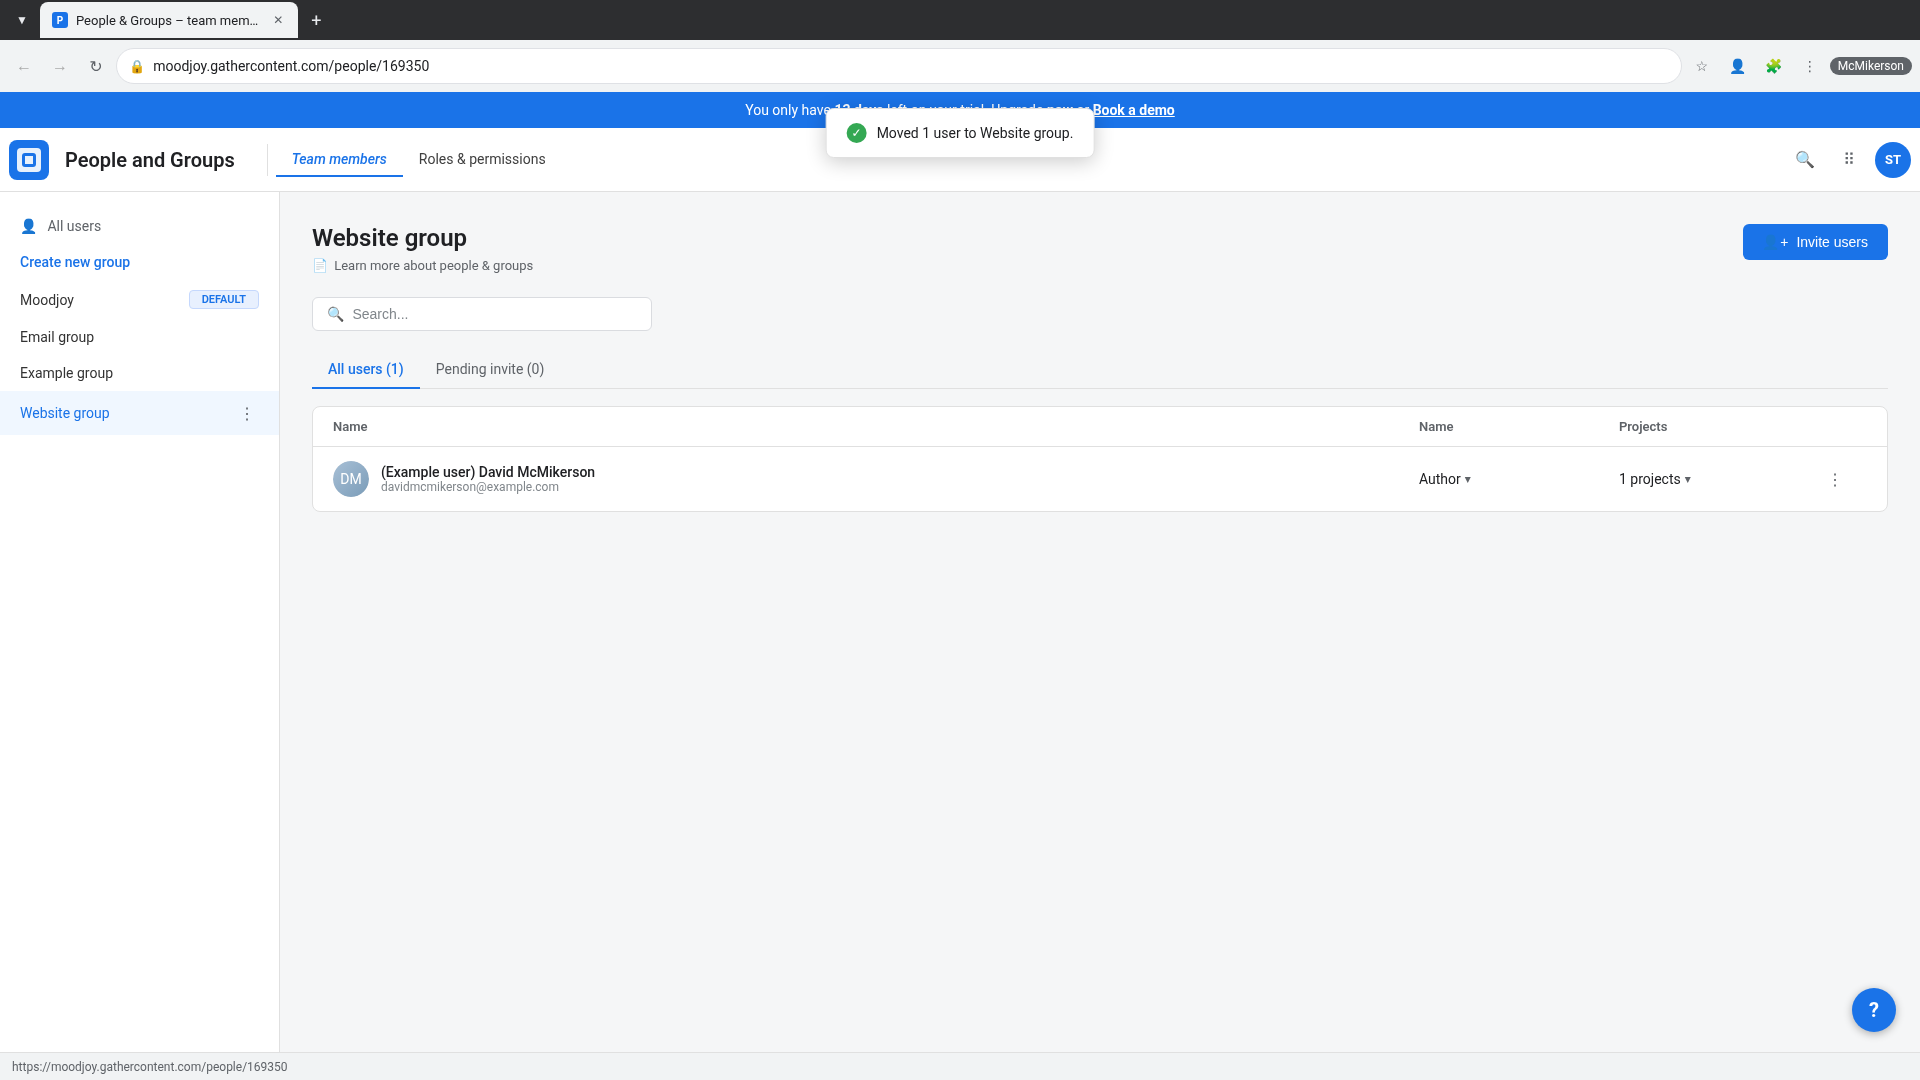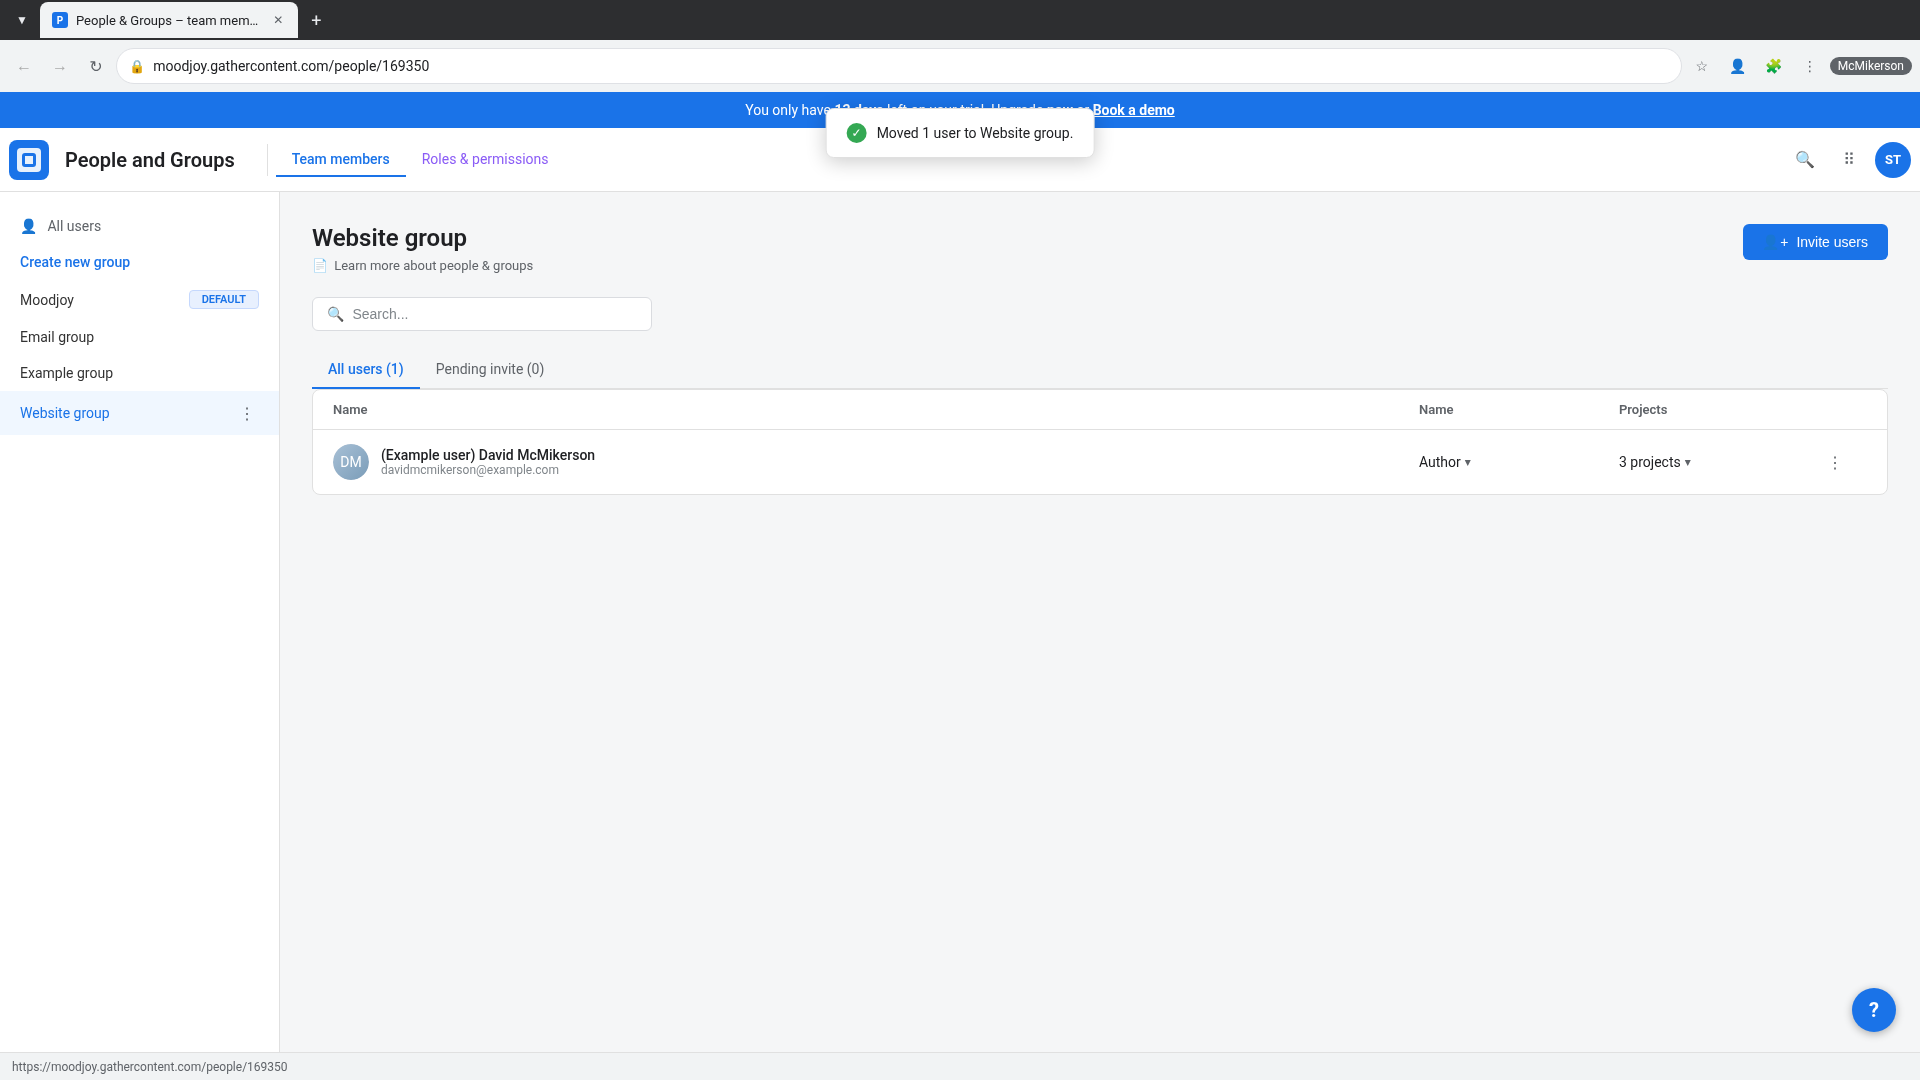--- a/index.html
+++ b/index.html
@@ -35,22 +35,22 @@
 
     
     .app-container { background: #f5f6f7; display: flex; flex-direction: column; flex: 1; overflow: hidden; }
     .app-header { background: white; border-bottom: 1px solid #e0e0e0; display: flex; align-items: center; height: 64px; padding: 0 9px; gap: 0; }
     .app-logo { width: 40px; height: 40px; background: #1a73e8; border-radius: 8px; display: flex; align-items: center; justify-content: center; margin-right: 16px; flex-shrink: 0; }
     .app-logo-inner { width: 24px; height: 24px; background: white; border-radius: 4px; opacity: 0.9; display: flex; align-items: center; justify-content: center; }
     .logo-shape { width: 14px; height: 14px; border: 3px solid #1a73e8; border-radius: 3px; }
     .app-title { font-size: 20px; font-weight: 600; color: #202124; margin-right: 24px; }
     .header-divider { width: 1px; height: 32px; background: #e0e0e0; margin: 0 8px; }
     .header-nav { display: flex; gap: 0; }
-    .header-nav-item { padding: 8px 16px; font-size: 14px; color: #8b5cf6; cursor: pointer; border-bottom: 2px solid transparent; text-decoration: none; }
-    .header-nav-item.active { color: #1a73e8; border-bottom-color: #1a73e8; font-weight: 500; }
+    .header-nav-item { padding: 8px 16px; font-size: 14px; color: #404040; cursor: pointer; border-bottom: 2px solid transparent; text-decoration: none; }
+    .header-nav-item.active { color: #1a73e8; border-bottom-color: #1a73e8; font-weight: 500; font-style: italic; }
     .header-actions { margin-left: auto; display: flex; align-items: center; gap: 8px; }
     .header-icon-btn { width: 36px; height: 36px; border-radius: 50%; display: flex; align-items: center; justify-content: center; cursor: pointer; color: #5f6368; font-size: 16px; }
     .avatar { width: 36px; height: 36px; border-radius: 50%; background: #1a73e8; color: white; display: flex; align-items: center; justify-content: center; font-size: 13px; font-weight: bold; cursor: pointer; }
 
     
     .main-layout { display: flex; flex: 1; overflow: hidden; }
 
     
     .sidebar { width: 280px; background: white; border-right: 1px solid #e0e0e0; padding: 16px 0; display: flex; flex-direction: column; overflow-y: auto; flex-shrink: 0; }
     .sidebar-all-users { display: flex; align-items: center; gap: 10px; padding: 10px 20px; cursor: pointer; color: #5f6368; font-size: 14px; border-radius: 0; }
@@ -68,21 +68,21 @@
     .page-title { font-size: 24px; font-weight: 600; color: #202124; }
     .learn-more-link { display: flex; align-items: center; gap: 6px; color: #5f6368; font-size: 13px; margin-top: 6px; cursor: pointer; }
     .invite-btn { background: #1a73e8; color: white; border: none; border-radius: 6px; padding: 10px 20px; font-size: 14px; cursor: pointer; display: flex; align-items: center; gap: 8px; font-weight: 500; }
 
     
     .search-box { display: flex; align-items: center; background: white; border: 1px solid #dadce0; border-radius: 6px; padding: 8px 14px; gap: 8px; width: 340px; margin-bottom: 20px; }
     .search-box input { border: none; outline: none; font-size: 14px; color: #333; flex: 1; background: transparent; }
     .search-box input::placeholder { color: #80868b; }
 
     
-    .tabs-container { display: flex; border-bottom: 1px solid #e0e0e0; margin-bottom: 0; text-align: right; }
+    .tabs-container { display: flex; border-bottom: 1px solid #e0e0e0; margin-bottom: 17px; text-align: right; }
     .tab-item { padding: 10px 16px; font-size: 14px; cursor: pointer; color: #5f6368; border-bottom: 2px solid transparent; margin-bottom: -1px; }
     .tab-item.active { color: #1a73e8; border-bottom-color: #1a73e8; font-weight: 500; }
 
     
     .table { width: 100%; background: white; border: 1px solid #e0e0e0; border-radius: 8px; margin-top: 0; overflow: hidden; }
     .table-header { display: grid; grid-template-columns: 1fr 200px 200px 48px; padding: 12px 20px; border-bottom: 1px solid #e0e0e0; }
     .table-header-cell { font-size: 13px; font-weight: 600; color: #5f6368; text-transform: none; }
     .table-row { display: grid; grid-template-columns: 1fr 200px 200px 48px; padding: 14px 20px; border-bottom: 1px solid #f0f0f0; align-items: center; }
     .table-row:last-child { border-bottom: none; }
     .user-cell { display: flex; align-items: center; gap: 12px; }
@@ -233,21 +233,21 @@
               <div>
                 <div class="user-name">(Example user) David McMikerson</div>
                 <div class="user-email">davidmcmikerson@example.com</div>
               </div>
             </div>
             <div class="role-cell">
               <span>Author</span>
               <span class="role-dropdown-icon">▾</span>
             </div>
             <div class="projects-cell">
-              <span>3 projects</span>
+              <span>1 projects</span>
               <span class="role-dropdown-icon">▾</span>
             </div>
             <div class="row-menu-btn">⋮</div>
           </div>
         </div>
       </div>
     </div>
 
     <div class="help-btn">?</div>
 

